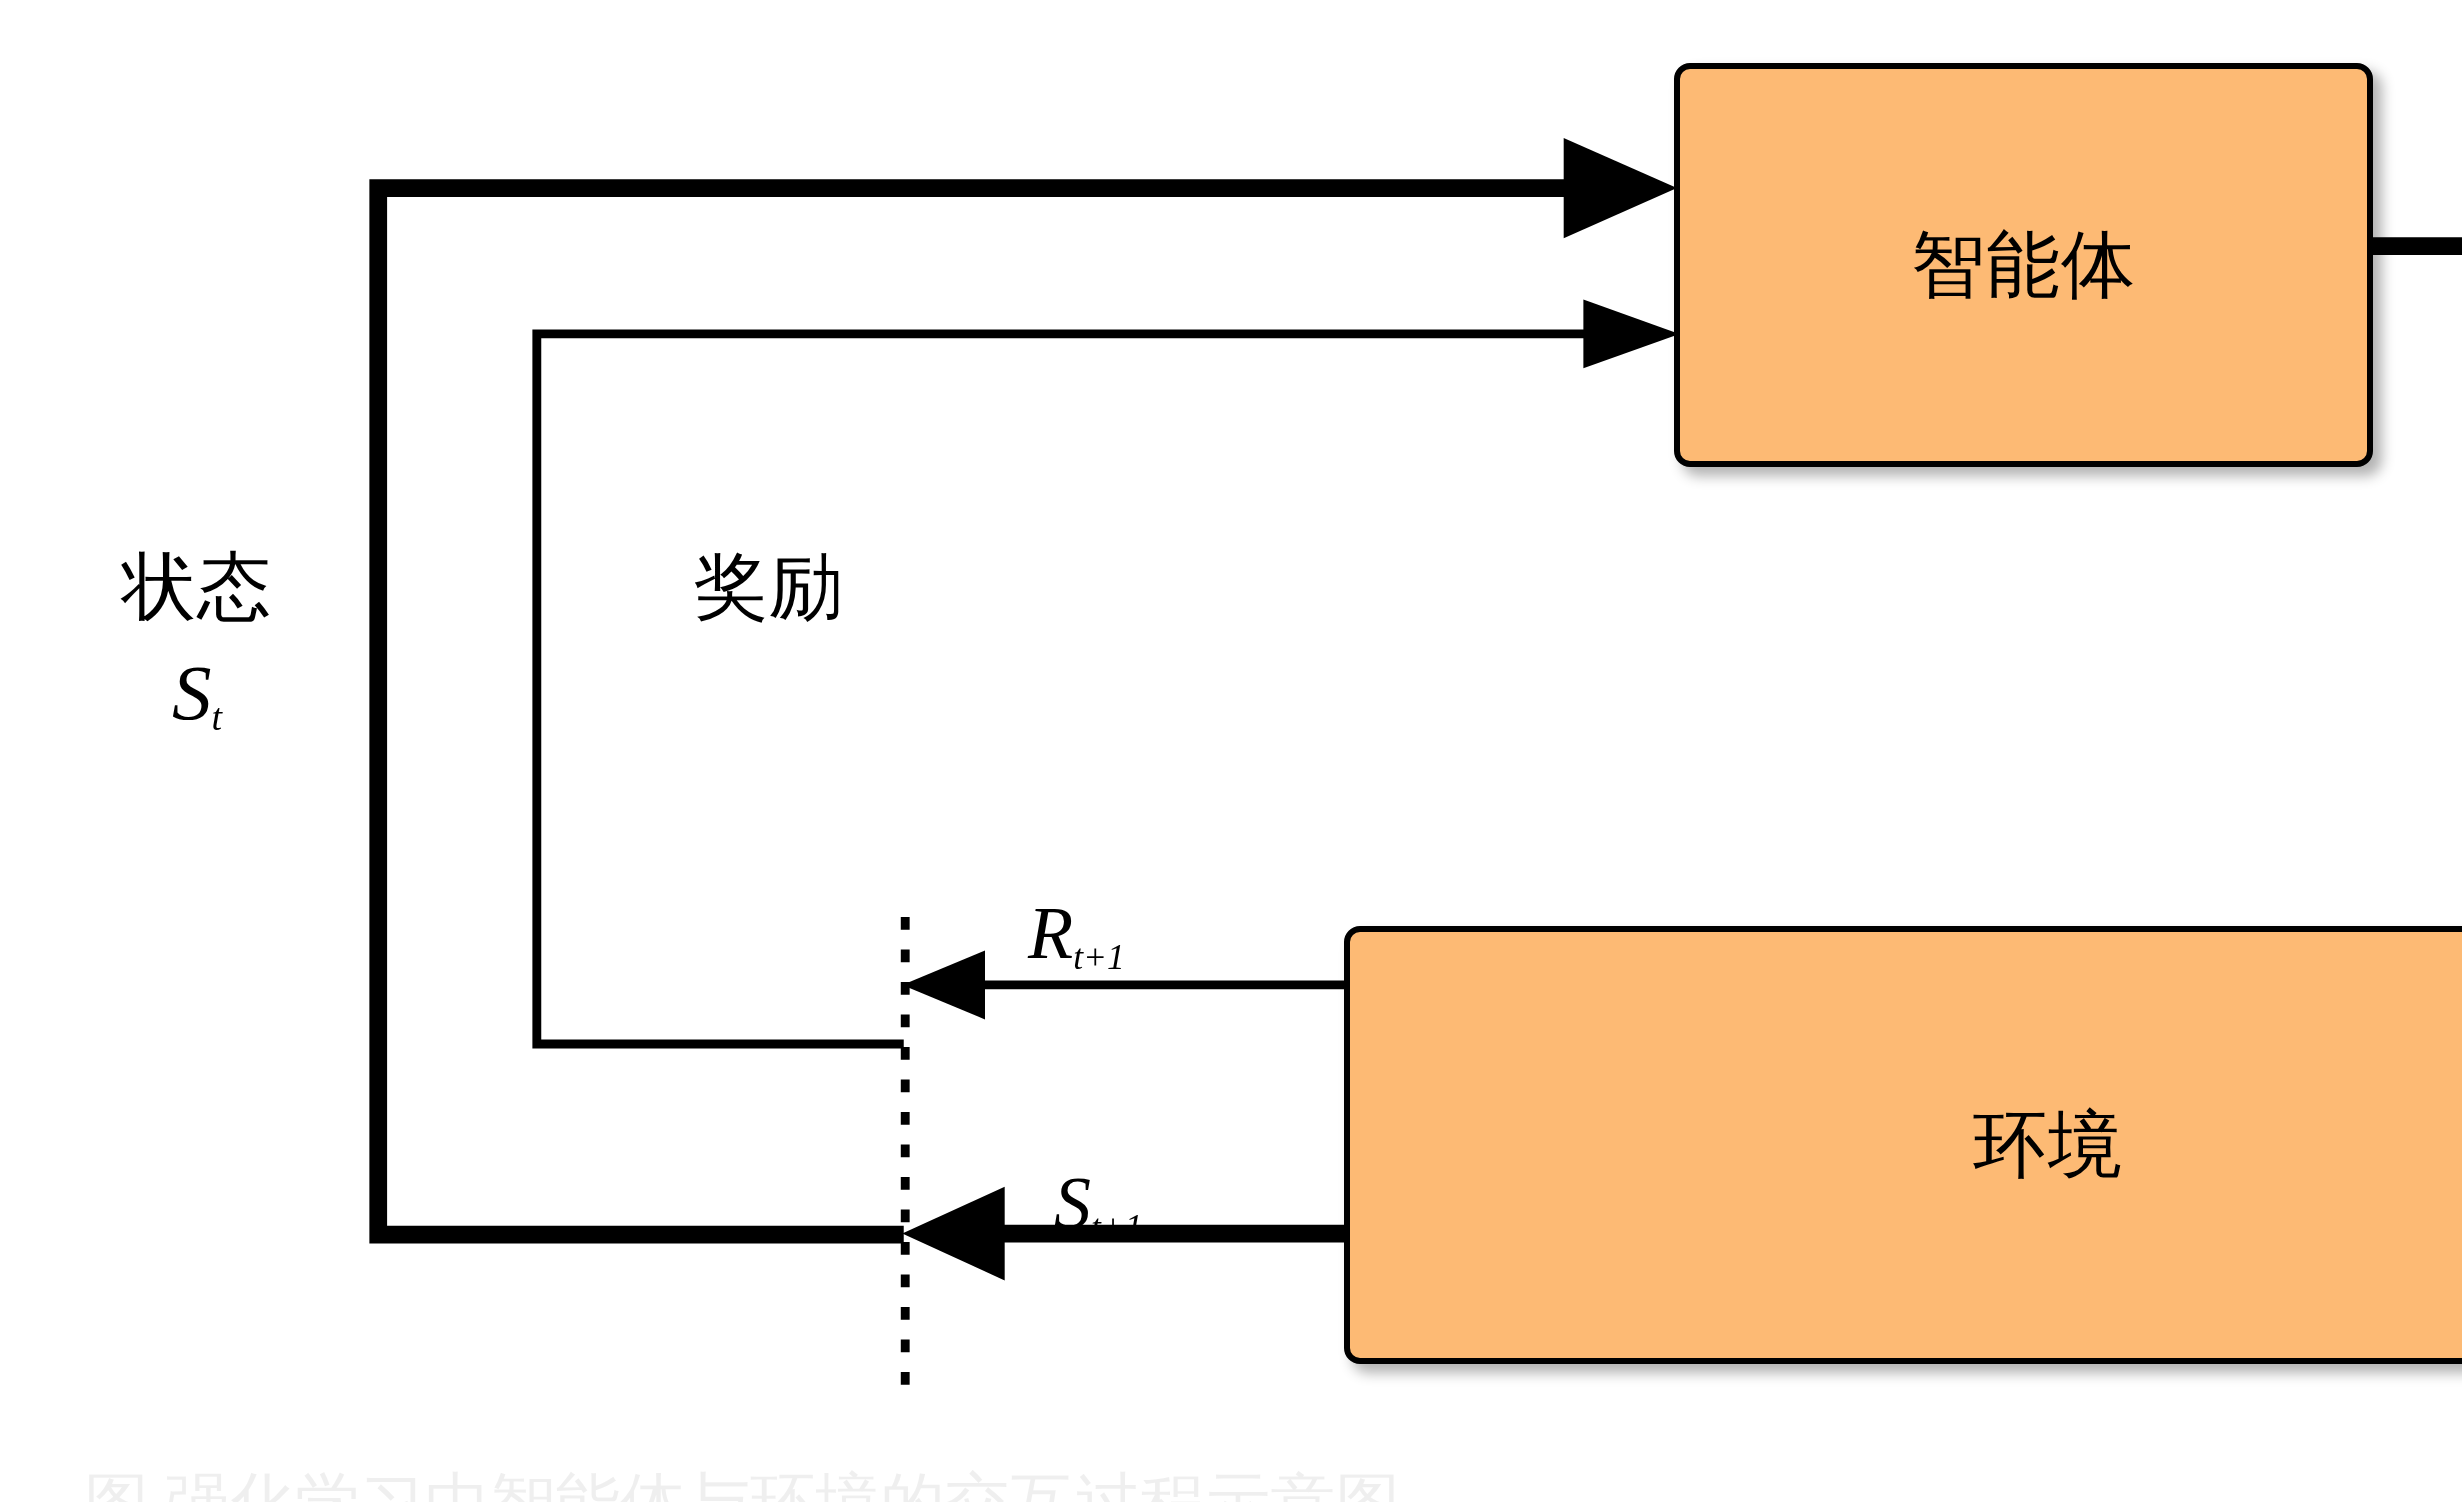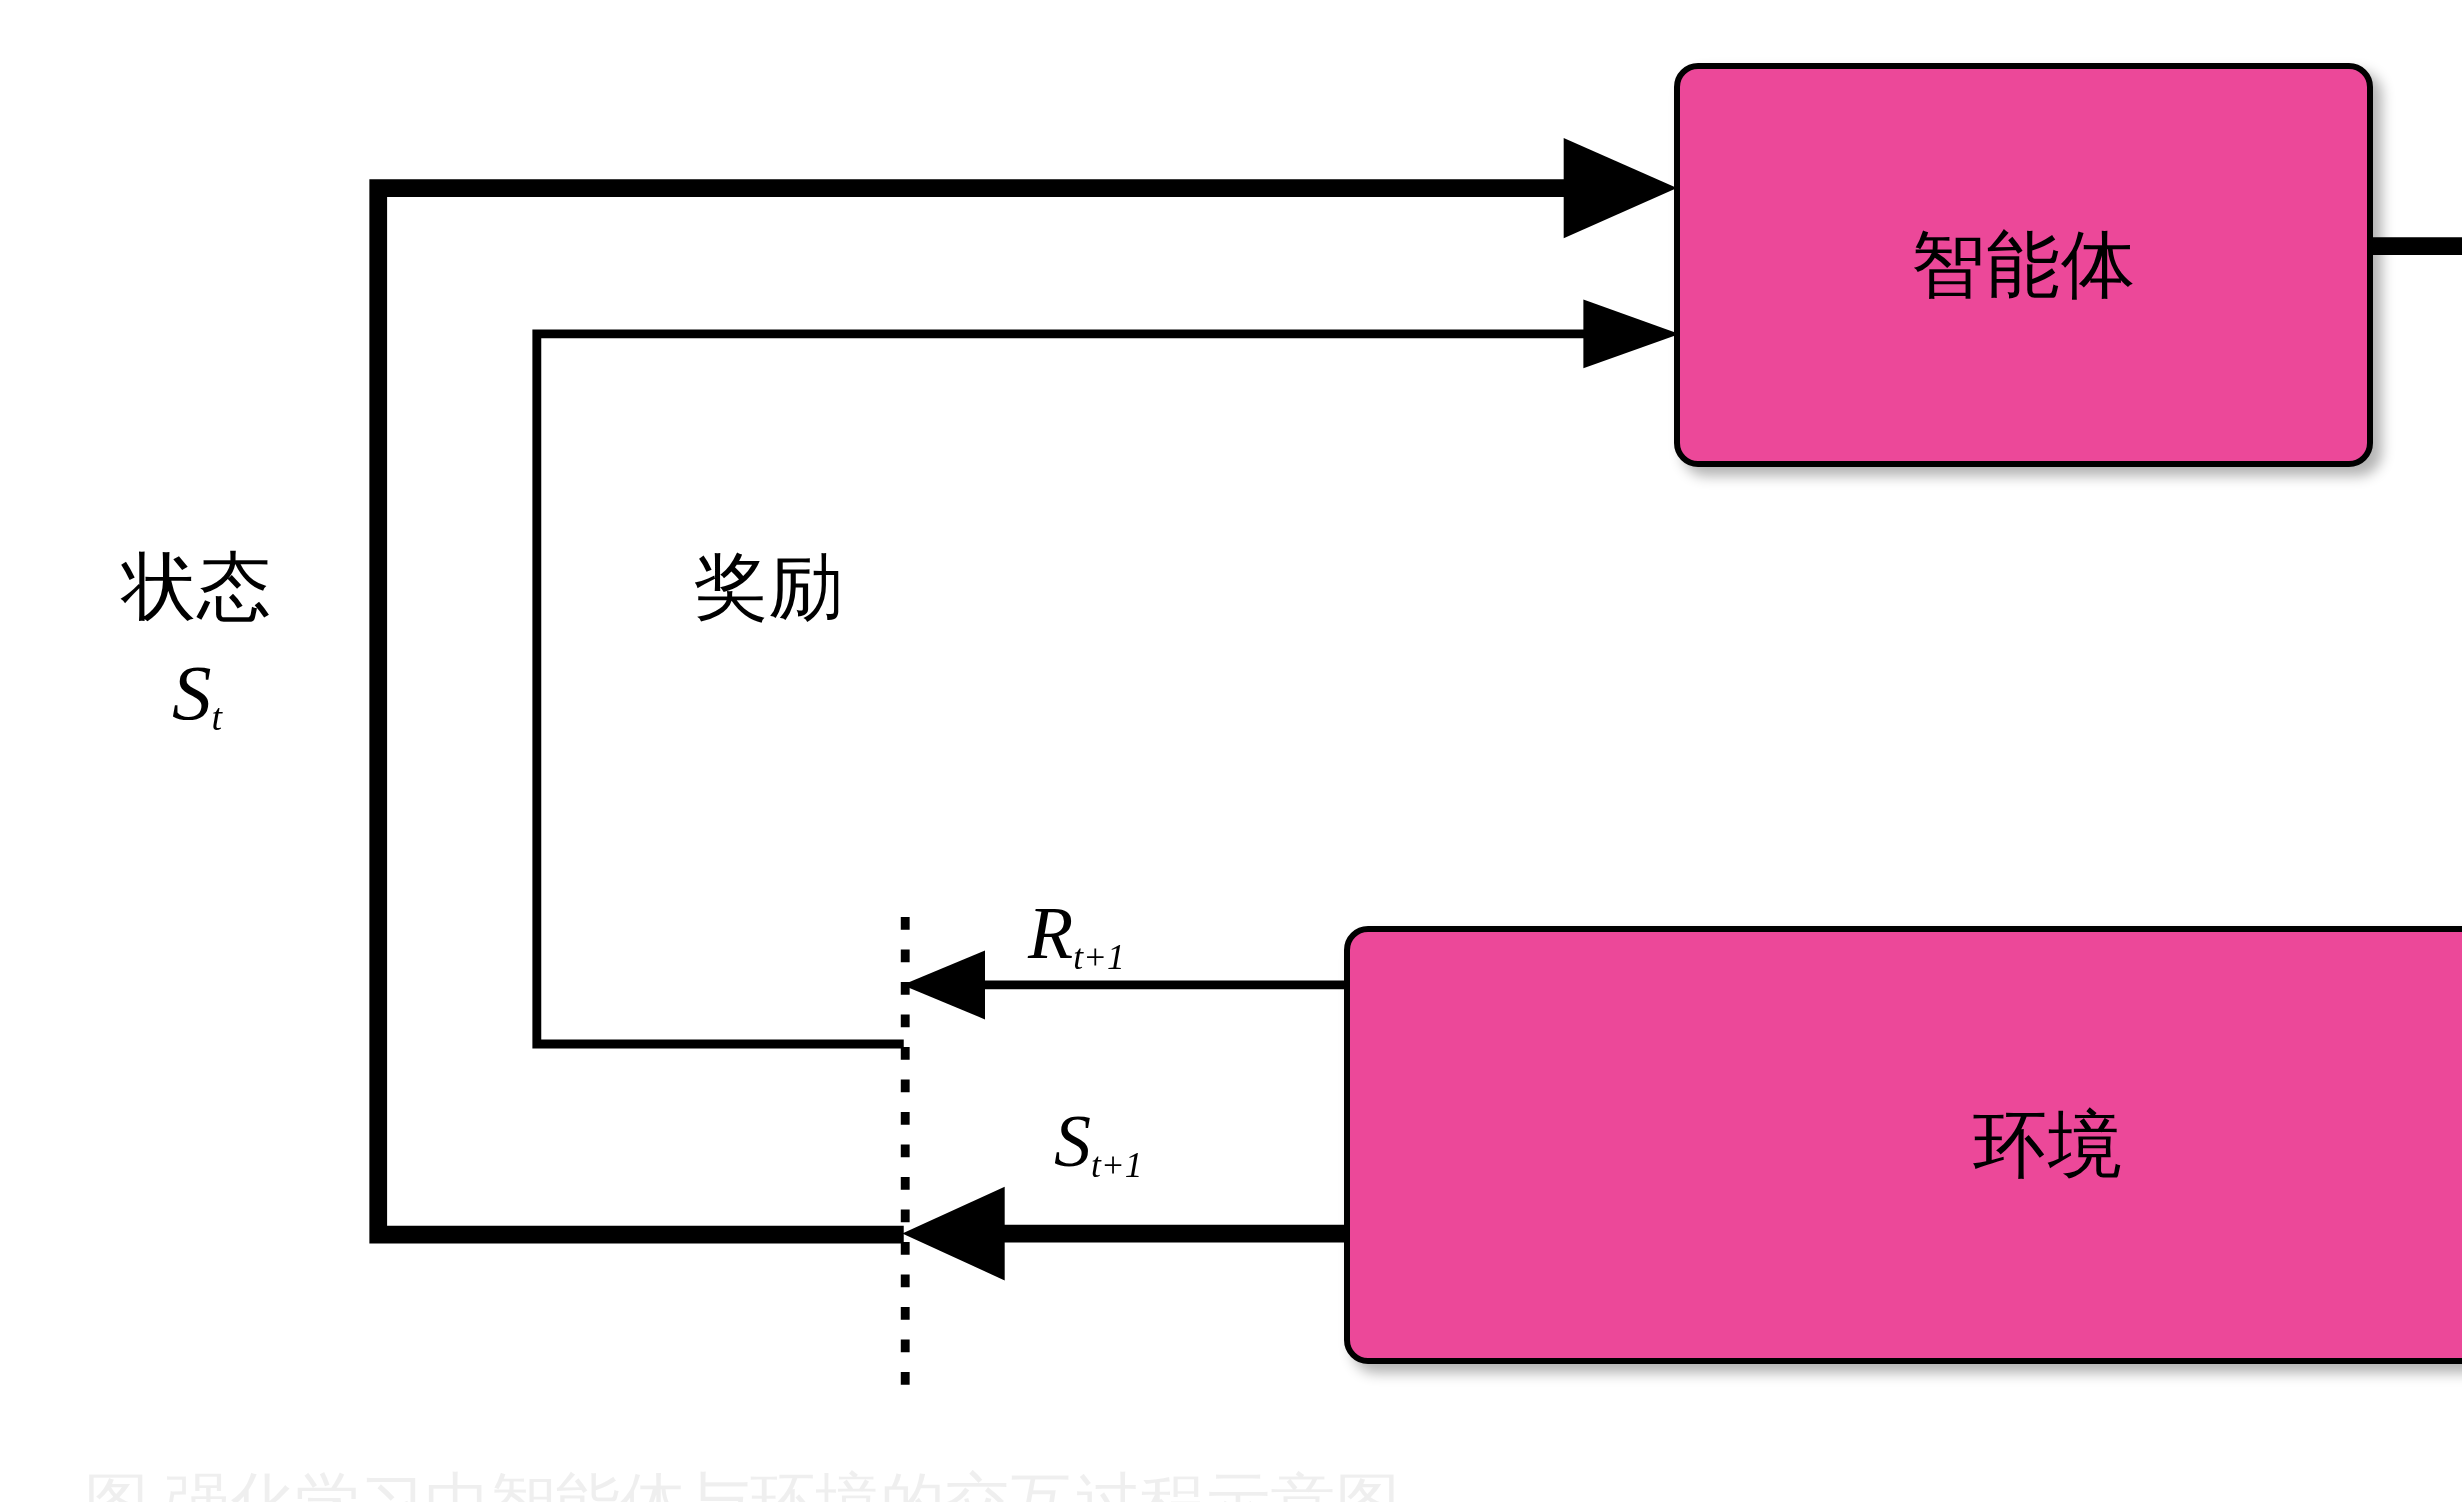--- a/index.html
+++ b/index.html
@@ -17,23 +17,23 @@
   }
   #diagram-svg {
     position: absolute;
     left: 0;
     top: 0;
     width: 3940px;
     height: 1502px;
   }
   .node-box {
     position: absolute;
-    background: #ec4899;
+    background: #fdba74;
     border: 6.9px solid #000000;
-    border-radius: 24px;
+    border-radius: 16px;
     box-sizing: border-box;
     box-shadow: 8.9px 8.9px 12.8px rgba(0,0,0,0.30);
     display: flex;
     align-items: center;
     justify-content: center;
   }
   .node-label {
     font-family: "Liberation Serif", "DejaVu Serif", serif;
     font-size: 74px;
     color: #000000;
@@ -146,18 +146,18 @@
     <span class="cjk">状态</span>
     <span class="sym"><span>S</span><sub>t</sub></span>
   </div>
 
   <div class="side-label" style="left:588px; top:549px; text-align:right; width:256px;">
     <span class="cjk">奖励</span>
   </div>
 
   <div class="edge-label" style="left:996px; top:896px;margin-left:32px;"><span>R</span><sub>t+1</sub></div>
 
-  <div class="edge-label" style="left:1054px; top:1104px;"><span>S</span><sub>t+1</sub></div>
+  <div class="edge-label" style="left:1054px; top:1166px;"><span>S</span><sub>t+1</sub></div>
 
   <div class="caption">图  强化学习中智能体与环境的交互过程示意图</div>
 
 </div>
 
 
 </body></html>

